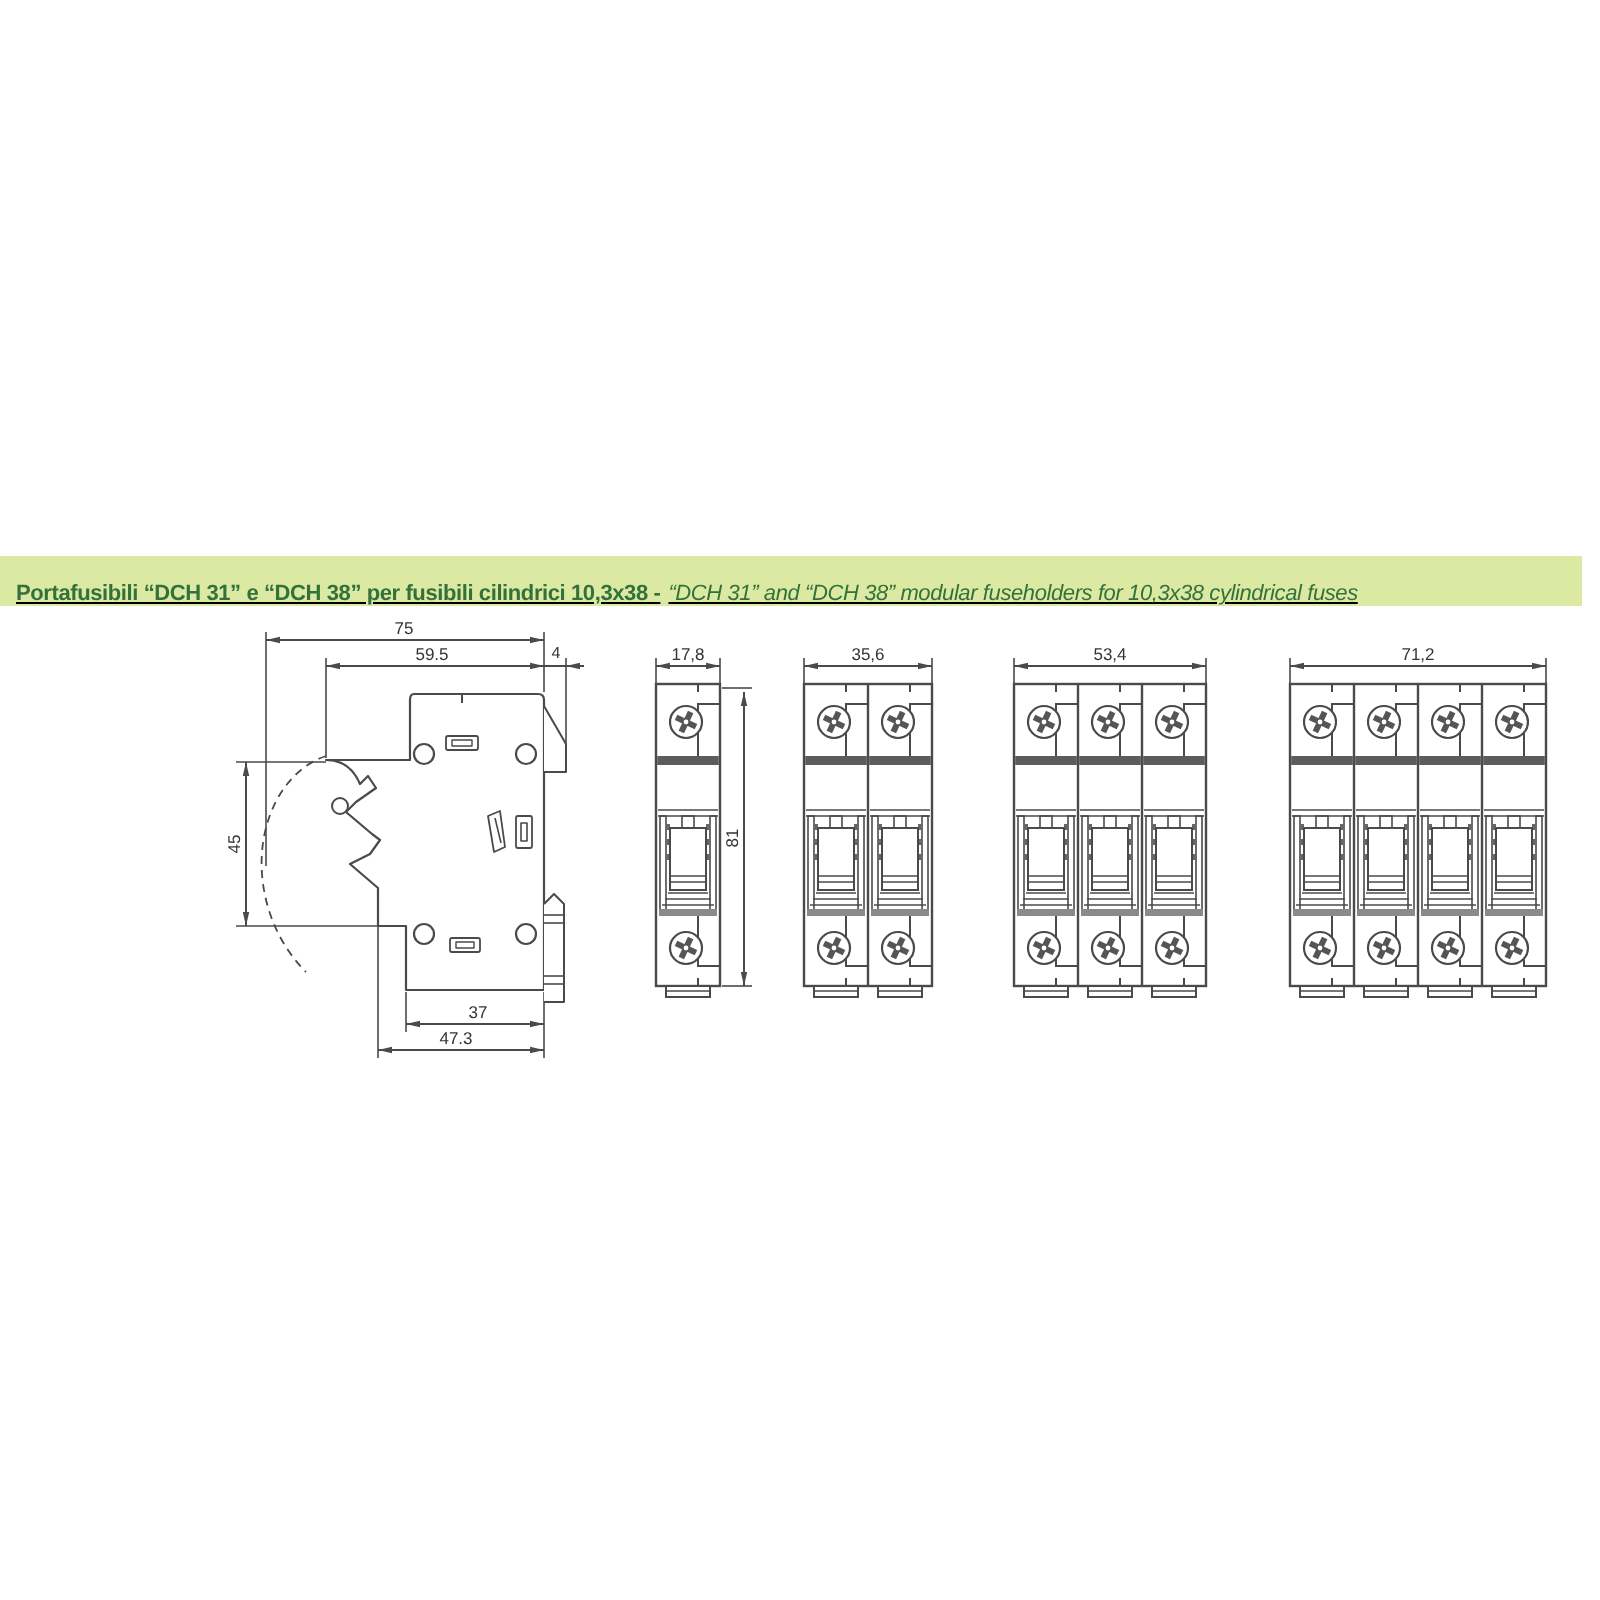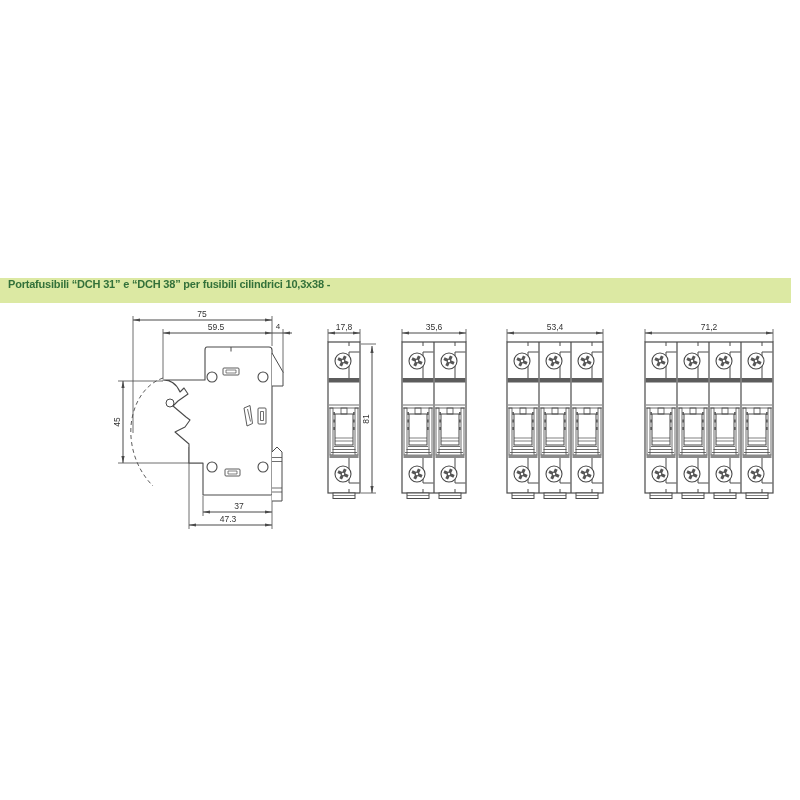--- a/index.html
+++ b/index.html
@@ -3,41 +3,42 @@
 <meta charset="utf-8">
 <style>
   html,body{margin:0;padding:0;background:#fff;}
   .page{
     position:relative;width:800px;height:800px;background:#ffffff;
     font-family:"Liberation Sans",sans-serif;overflow:hidden;
   }
   .title-bar{
     position:absolute;left:0;top:278px;width:791px;height:25px;
     background:var(--bar-bg,#dce9a3);
-    display:flex;align-items:flex-start;box-sizing:border-box;
-    padding-left:8px;white-space:nowrap;overflow:hidden;
+    display:flex;align-items:flex-end;box-sizing:border-box;
+    padding-left:8px;white-space:nowrap;overflow:hidden;text-decoration:underline;
   }
   .title-it{
     font-weight:bold;font-size:11px;letter-spacing:-0.2px;
     color:var(--bar-text,#33713a);
   }
   .title-en{
     font-style:italic;font-size:11px;letter-spacing:-0.2px;margin-left:4px;
     color:var(--bar-text,#33713a);
   }
   svg.drawing{position:absolute;overflow:visible;}
   svg text{font-family:"Liberation Sans",sans-serif;}
 </style>
 </head>
 <body>
 
 <div class="page">
 
   <div class="title-bar">
     <span class="title-it">Portafusibili “DCH 31” e “DCH 38” per fusibili cilindrici 10,3x38 -</span>
+    <span class="title-en">“DCH 31” and “DCH 38” modular fuseholders for 10,3x38 cylindrical fuses</span>
   </div>
 
   <svg class="drawing" style="left:100px;top:305px;" width="200" height="235" viewBox="0 0 200 235">
     <g stroke="#4a4a4a" fill="none" stroke-width="1" stroke-linejoin="round">
 
       <line x1="33" y1="15" x2="172" y2="15"></line>
       <line x1="33" y1="11" x2="33" y2="128" stroke-width="0.8"></line>
       <polygon points="33,15 40,13.4 40,16.6" fill="#4a4a4a" stroke="none"></polygon>
       <polygon points="172,15 165,13.4 165,16.6" fill="#4a4a4a" stroke="none"></polygon>
 

